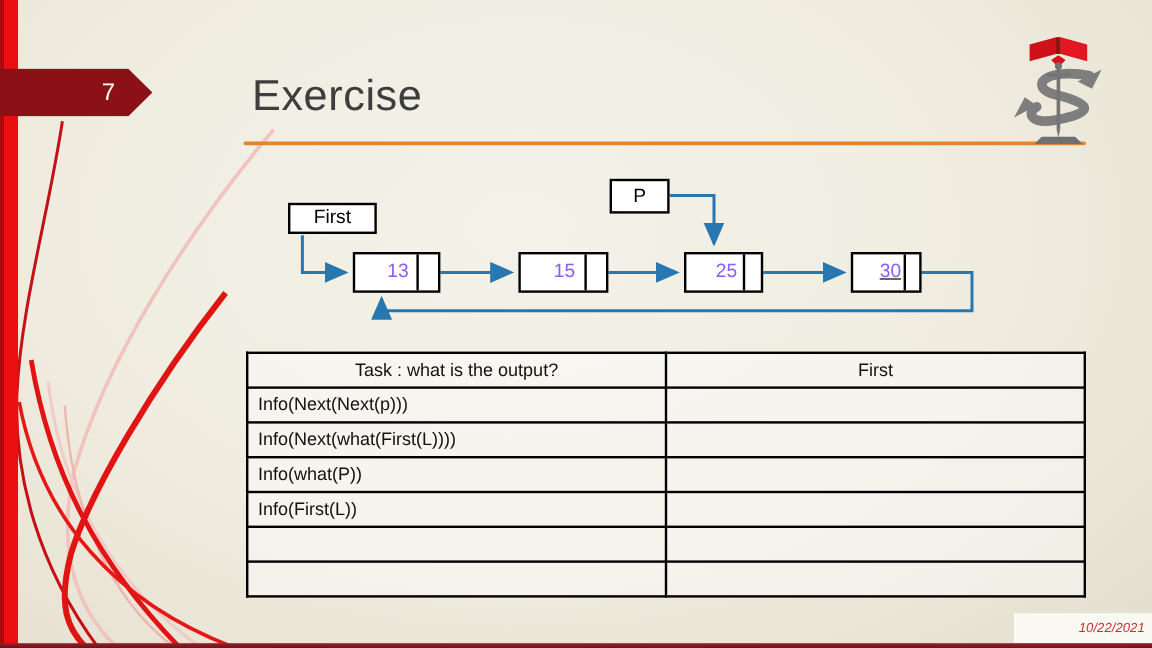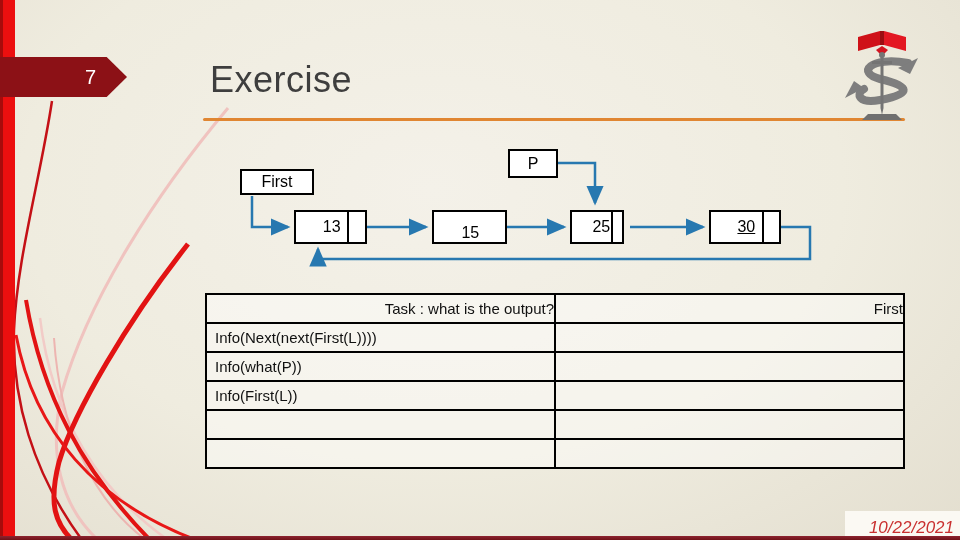--- a/index.html
+++ b/index.html
@@ -29,34 +29,34 @@
   .deco{left:0;top:0;z-index:1;pointer-events:none;}
   .wires{left:0;top:0;z-index:3;pointer-events:none;}
   .logo{left:840px;top:28px;z-index:3;}
 
   
   .ptr-box{background:#ffffff;border:2px solid #000;color:#000;
     text-align:center;font-size:16px;z-index:4;box-sizing:border-box;}
   .node{display:flex;background:#ffffff;border:2px solid #000;
     height:34px;z-index:4;box-sizing:border-box;}
   .node .data{flex:2;display:flex;align-items:center;justify-content:center;
-    font-size:16px;color:#000000;padding-left:20px;}
+    font-size:16px;color:#8b5cf6;padding-left:20px;}
   .node .next{flex:1;border-left:2px solid #000;}
 
   
   table.task{position:absolute;left:205px;top:293px;width:700px;z-index:3;
     border-collapse:collapse;table-layout:fixed;background:rgba(255,255,255,.42);}
   table.task th,table.task td{border:2px solid #000;font-weight:normal;
     font-size:15px;color:#111;height:27px;padding:0 0 0 8px;box-sizing:content-box;}
-  table.task th{text-align:right;padding:0;}
+  table.task th{text-align:center;padding:0;}
   table.task td.ans{width:196px;}
 
   
   .footer-box{left:845px;top:511px;width:115px;height:25px;background:#fbf9f3;z-index:2;}
-  .date{right:6px;top:518px;font-size:17px;font-style:italic;color:#c9302f;z-index:3;}
+  .date{right:6px;top:518px;font-size:11px;font-style:italic;color:#c9302f;z-index:3;}
   .bottom-bar{left:0;bottom:0;width:960px;height:4px;
     background:linear-gradient(#8d2430,#6f1217);z-index:5;}
 </style>
 </head>
 <body>
 
 <div class="slide">
 
   <svg class="abs deco" width="960" height="540" viewBox="0 0 960 540">
     <path d="M228,108 C155,195 88,300 62,392 C48,452 60,505 98,540" stroke="#f0c3bf" stroke-width="3" fill="none"></path>
@@ -94,29 +94,29 @@
     <span>First</span>
   </div>
   <div class="abs ptr-box" style="left:508px;top:149px;width:50px;height:29px;line-height:25px;">
     <span>P</span>
   </div>
 
   <div class="abs node" style="left:294px;top:210px;width:73px;">
     <div class="data">13</div>
     <div class="next"></div>
   </div>
-  <div class="abs node" style="left:432px;top:210px;width:75px;align-items:flex-end;">
+  <div class="abs node" style="left:432px;top:210px;width:75px;">
     <div class="data">15</div>
     <div class="next"></div>
   </div>
-  <div class="abs node" style="left:570px;top:210px;width:54px;">
+  <div class="abs node" style="left:570px;top:210px;width:66px;">
     <div class="data">25</div>
     <div class="next"></div>
   </div>
-  <div class="abs node" style="left:709px;top:210px;width:72px;text-decoration:underline;">
+  <div class="abs node" style="left:709px;top:210px;width:59px;text-decoration:underline;">
     <div class="data">30</div>
     <div class="next"></div>
   </div>
 
   <svg class="abs wires" width="960" height="540" viewBox="0 0 960 540">
     <defs>
       <marker id="ah" markerWidth="9" markerHeight="8" refX="7" refY="3.5" orient="auto">
         <path d="M0,0 L8,3.5 L0,7 Z" fill="#2778b0"></path>
       </marker>
     </defs>
@@ -130,21 +130,25 @@
     </g>
   </svg>
 
   <table class="task outer">
     <tbody>
       <tr>
         <th>Task : what is the output?</th>
         <th class="ans">First</th>
       </tr>
       <tr>
-        <td>Info(Next(next(First(L))))</td>
+        <td>Info(Next(Next(p)))</td>
+        <td class="ans"></td>
+      </tr>
+      <tr>
+        <td>Info(Next(what(First(L))))</td>
         <td class="ans"></td>
       </tr>
       <tr>
         <td>Info(what(P))</td>
         <td class="ans"></td>
       </tr>
       <tr>
         <td>Info(First(L))</td>
         <td class="ans"></td>
       </tr>

